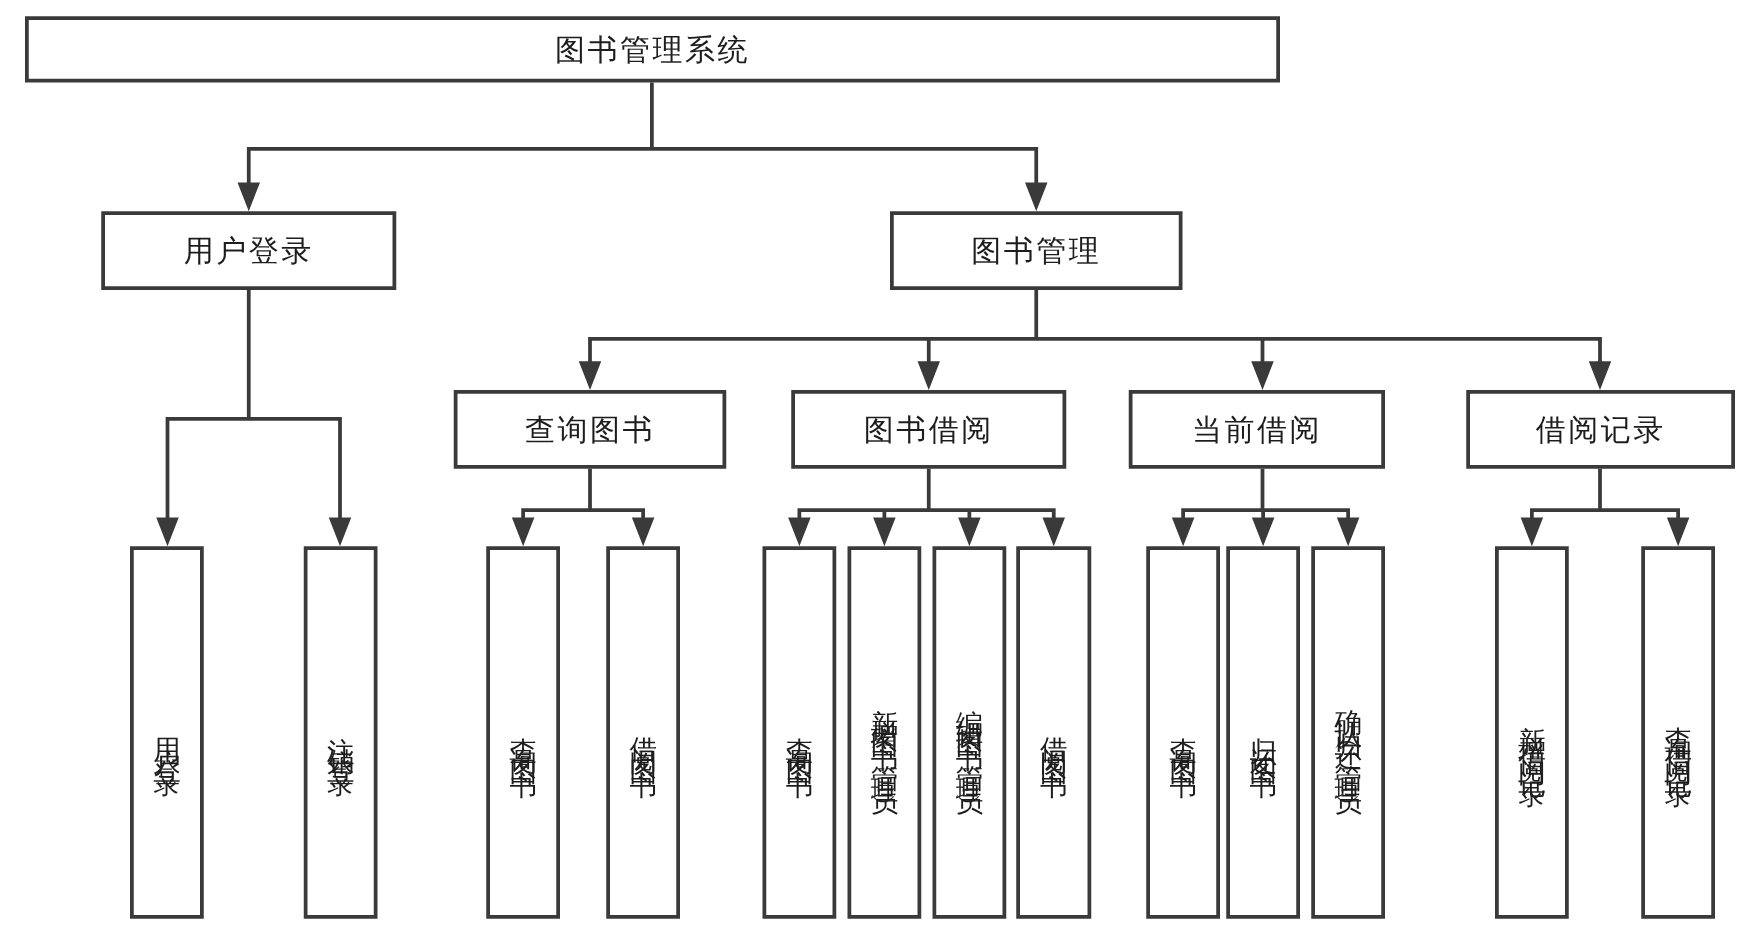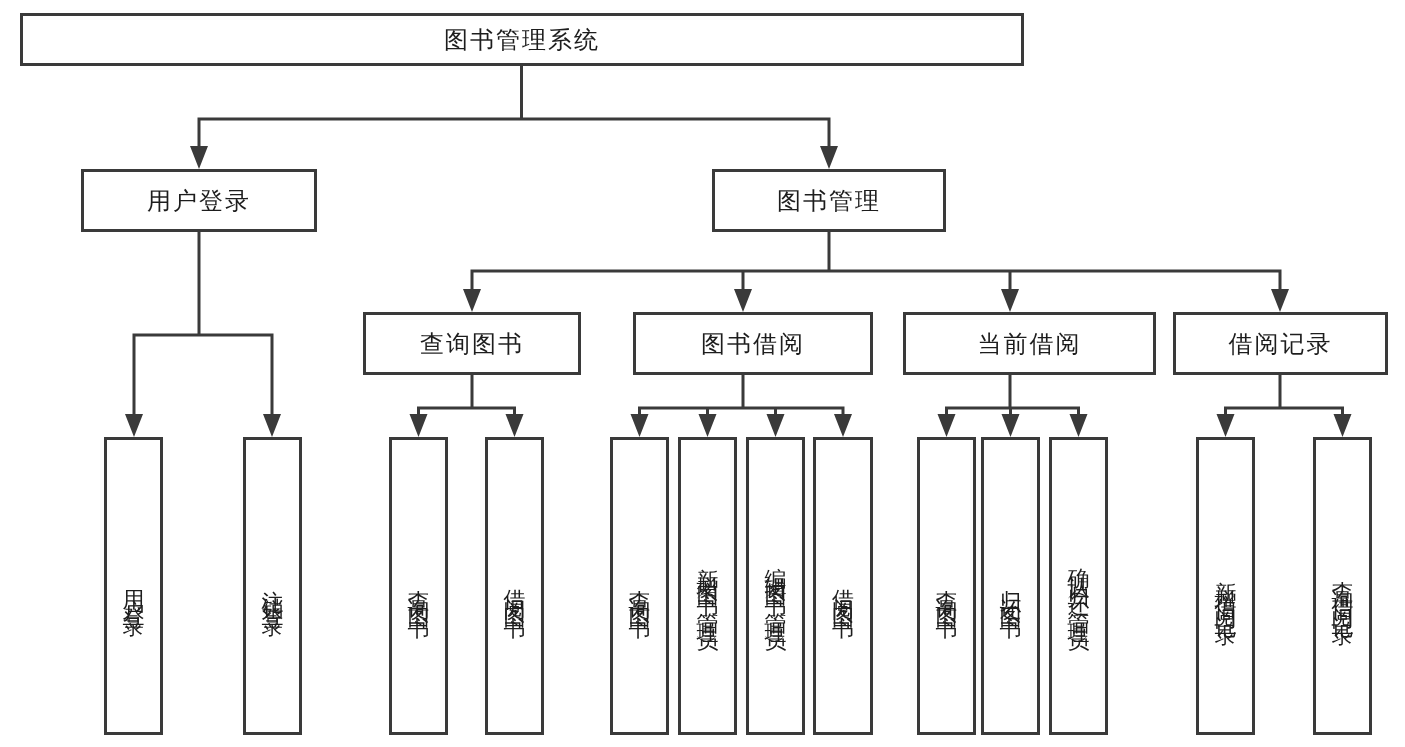--- a/index.html
+++ b/index.html
@@ -83,22 +83,22 @@
              M1216.5 414 L1234.5 414 L1225.5 437 Z
              M1333.5 414 L1351.5 414 L1342.5 437 Z"></path>
   </svg>
 
   <div class="box" style="left:20px; top:13px; width:1004px; height:53px;font-family:Liberation Serif, serif;">图书管理系统</div>
 
   <div class="box" style="left:81px; top:169px; width:236px; height:63px;">用户登录</div>
   <div class="box" style="left:712px; top:169px; width:234px; height:63px;">图书管理</div>
 
   <div class="box" style="left:363px; top:312px; width:218px; height:63px;">查询图书</div>
-  <div class="box" style="left:633px; top:312px; width:240px; height:63px;">图书借阅</div>
-  <div class="box" style="left:903px; top:312px; width:253px; height:63px;">当前借阅</div>
+  <div class="box" style="left:633px; top:312px; width:220px; height:63px;">图书借阅</div>
+  <div class="box" style="left:903px; top:312px; width:205px; height:63px;">当前借阅</div>
   <div class="box" style="left:1173px; top:312px; width:215px; height:63px;">借阅记录</div>
 
   <div class="box leaf" style="left:104px; top:437px; width:59px; height:298px;">用户登录</div>
   <div class="box leaf" style="left:243px; top:437px; width:59px; height:298px;">注销登录</div>
 
   <div class="box leaf" style="left:389px; top:437px; width:59px; height:298px;">查询图书</div>
   <div class="box leaf" style="left:485px; top:437px; width:59px; height:298px;">借阅图书</div>
 
   <div class="box leaf" style="left:610px; top:437px; width:59px; height:298px;">查询图书</div>
   <div class="box leaf" style="left:678px; top:437px; width:59px; height:298px;">新增图书（管理员）</div>

